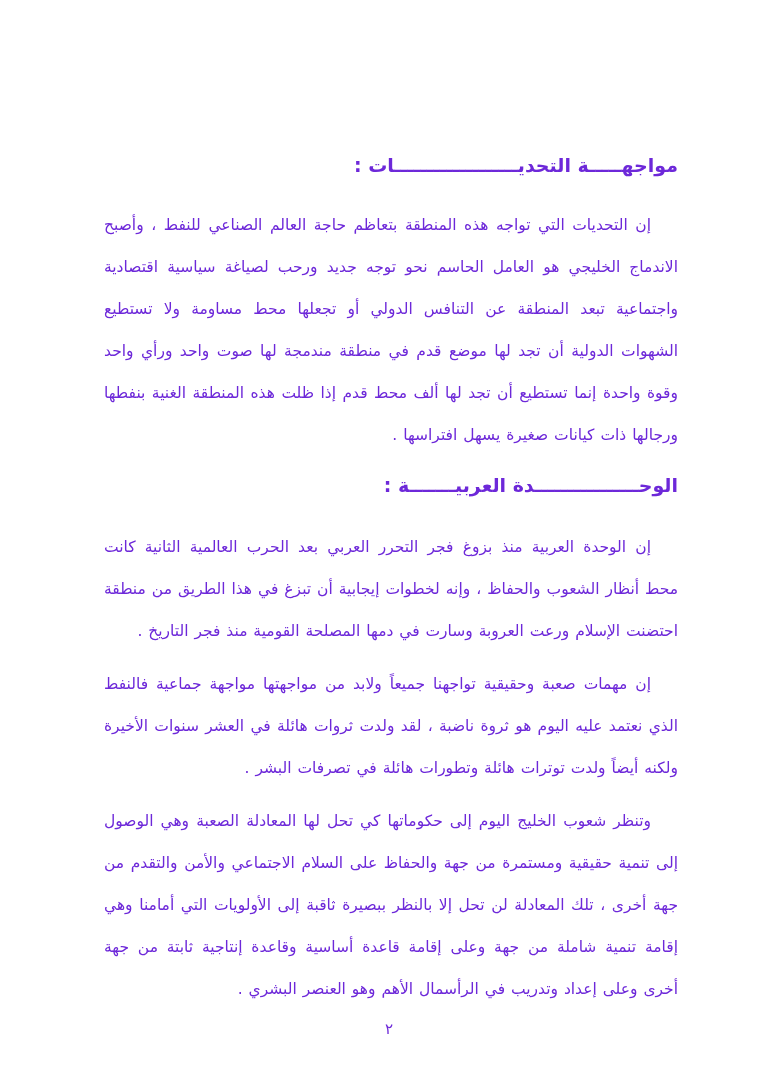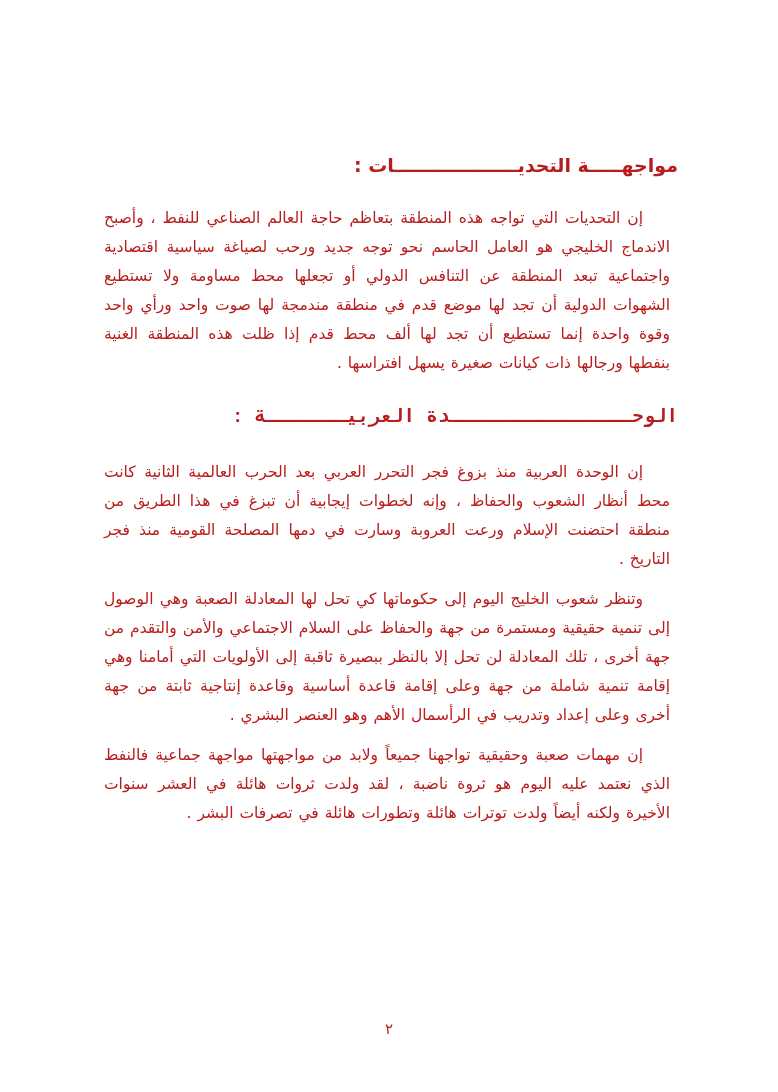--- a/index.html
+++ b/index.html
@@ -8,48 +8,47 @@
     background: #e8e8e8;
   }
   .page {
     position: relative;
     width: 778px;
     height: 1092px;
     margin: 0 auto;
     background: #ffffff;
     overflow: hidden;
     font-family: "DejaVu Sans", sans-serif;
-    color: #b91c1c;
+    color: #6d28d9;
   }
   .content {
     position: absolute;
     top: 152px;
     right: 100px;
     left: 104px;
     direction: rtl;
     text-align: justify;
   }
   .heading {
     font-size: 19px;
     font-weight: bold;
     line-height: 26px;
     margin: 0 0 26px 0;
     text-align: right;
     white-space: nowrap;
     letter-spacing: 0.2px;
   }
   .heading.second {
-    margin-top: 26px;
+    margin-top: 16px;
     margin-bottom: 28px;
-    font-family: Liberation Mono, monospace;
   }
   .para {
     font-size: 15.5px;
-    line-height: 29px;
-    margin: 0 8px 11px 0;
+    line-height: 42px;
+    margin: 0 0 11px 0;
     text-indent: 27px;
     word-spacing: 1px;
   }
   .page-number {
     position: absolute;
     top: 1020px;
     left: 0;
     right: 0;
     text-align: center;
     font-size: 15px;
@@ -65,20 +64,20 @@
     <h2 class="heading">مواجهـــــة التحديـــــــــــــــــــات :</h2>
 
     <p class="para">إن التحديات التي تواجه هذه المنطقة بتعاظم حاجة العالم الصناعي للنفط ، وأصبح الاندماج الخليجي هو العامل الحاسم نحو توجه جديد ورحب لصياغة سياسية اقتصادية واجتماعية تبعد المنطقة عن التنافس الدولي أو تجعلها محط مساومة ولا تستطيع الشهوات الدولية أن تجد لها موضع قدم في منطقة مندمجة لها صوت واحد ورأي واحد وقوة واحدة إنما تستطيع أن تجد لها ألف محط قدم إذا ظلت هذه المنطقة الغنية بنفطها ورجالها ذات كيانات صغيرة يسهل افتراسها .</p>
 
 
 
     <h2 class="heading second">الوحــــــــــــــــدة العربيـــــــة :</h2>
 
     <p class="para">إن الوحدة العربية منذ بزوغ فجر التحرر العربي بعد الحرب العالمية الثانية كانت محط أنظار الشعوب والحفاظ ، وإنه لخطوات إيجابية أن تبزغ في هذا الطريق من منطقة احتضنت الإسلام ورعت العروبة وسارت في دمها المصلحة القومية منذ فجر التاريخ .</p>
 
+    <p class="para">إن مهمات صعبة وحقيقية تواجهنا جميعاً ولابد من مواجهتها مواجهة جماعية فالنفط الذي نعتمد عليه اليوم هو ثروة ناضبة ، لقد ولدت ثروات هائلة في العشر سنوات الأخيرة ولكنه أيضاً ولدت توترات هائلة وتطورات هائلة في تصرفات البشر .</p>
+
     <p class="para">وتنظر شعوب الخليج اليوم إلى حكوماتها كي تحل لها المعادلة الصعبة وهي الوصول إلى تنمية حقيقية ومستمرة من جهة والحفاظ على السلام الاجتماعي والأمن والتقدم من جهة أخرى ، تلك المعادلة لن تحل إلا بالنظر ببصيرة ثاقبة إلى الأولويات التي أمامنا وهي إقامة تنمية شاملة من جهة وعلى إقامة قاعدة أساسية وقاعدة إنتاجية ثابتة من جهة أخرى وعلى إعداد وتدريب في الرأسمال الأهم وهو العنصر البشري .</p>
-
-    <p class="para">إن مهمات صعبة وحقيقية تواجهنا جميعاً ولابد من مواجهتها مواجهة جماعية فالنفط الذي نعتمد عليه اليوم هو ثروة ناضبة ، لقد ولدت ثروات هائلة في العشر سنوات الأخيرة ولكنه أيضاً ولدت توترات هائلة وتطورات هائلة في تصرفات البشر .</p>
 
   </div>
 
   <div class="page-number">٢</div>
 </div>
 
 </body></html>

